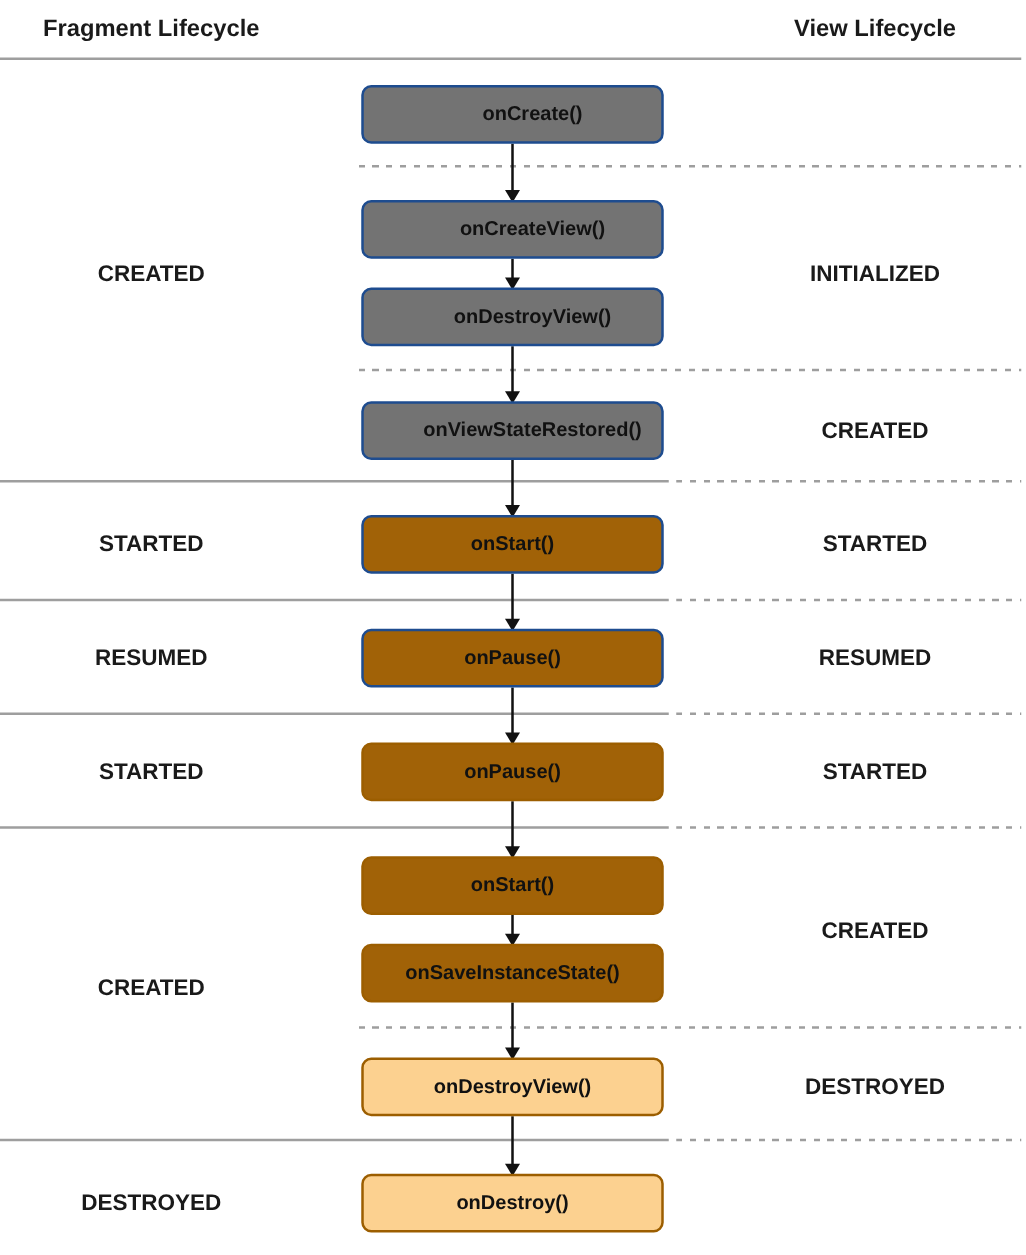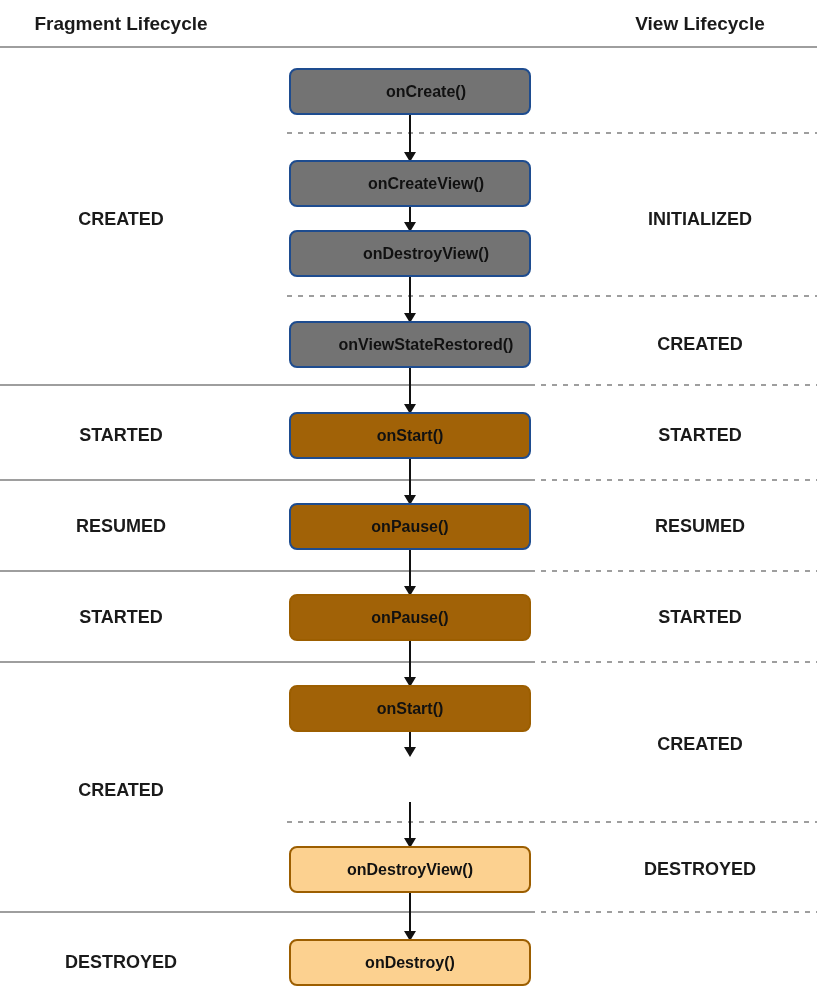--- a/index.html
+++ b/index.html
@@ -131,16 +131,17 @@
   <div class="arrow" style="top:893px;height:46px"></div>
 
   <div class="box c-light_blue" style="top:68px">onCreate()</div>
   <div class="box c-light_blue" style="top:160px">onCreateView()</div>
   <div class="box c-light_blue" style="top:230px">onDestroyView()</div>
   <div class="box c-light_blue" style="top:321px">onViewStateRestored()</div>
   <div class="box c-blue" style="top:412px">onStart()</div>
   <div class="box c-blue" style="top:503px">onPause()</div>
   <div class="box c-orange" style="top:594px">onPause()</div>
   <div class="box c-orange" style="top:685px">onStart()</div>
+  <div class="box c-orange" style="top:755px">onSaveInstanceState()</div>
   <div class="box c-light_orange" style="top:939px">onDestroy()</div>
   <div class="box c-light_orange" style="top:846px">onDestroyView()</div>
 
 </div>
 
 </body></html>

